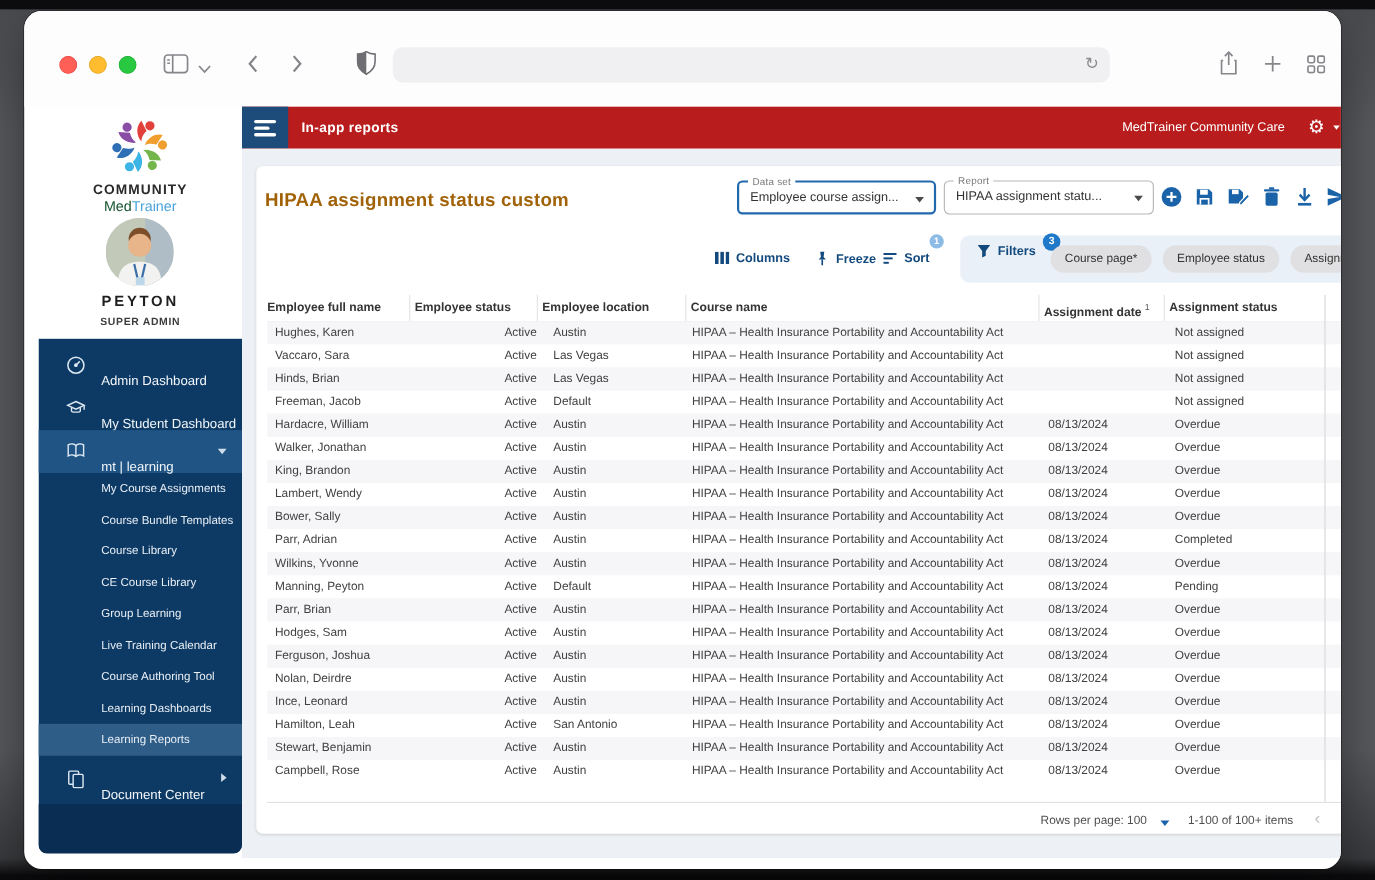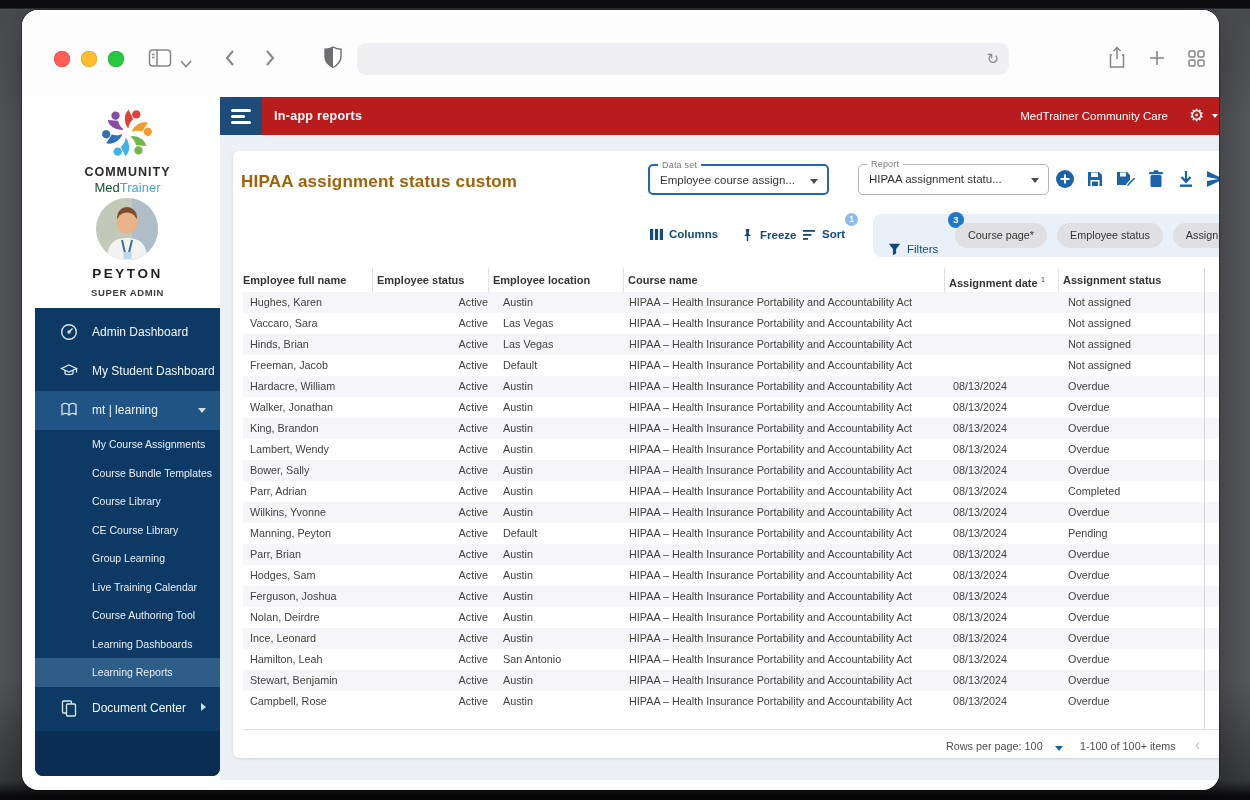--- a/index.html
+++ b/index.html
@@ -21,21 +21,21 @@
   .side-white{position:absolute;left:0;top:0;width:100%;height:211px;background:#fff;text-align:center;}
   .brand1{position:absolute;top:68px;width:100%;font-size:12.5px;font-weight:bold;letter-spacing:1px;color:#2a2a2a;}
   .brand2{position:absolute;top:83px;width:100%;font-size:13px;}
   .brand2 .med{color:#14532d;font-weight:normal;}
   .brand2 .trainer{color:#4aa3dc;}
   .avatar{position:absolute;left:61px;top:101px;width:62px;height:62px;border-radius:50%;overflow:hidden;}
   .uname{position:absolute;top:169px;width:100%;font-size:13.5px;font-weight:bold;letter-spacing:2.5px;color:#1e1e1e;}
   .urole{position:absolute;top:190px;width:100%;font-size:9.5px;font-weight:bold;letter-spacing:.6px;color:#3d3d3d;}
   .side-nav{position:absolute;left:0;top:211px;width:100%;height:468px;background:#0d3a64;}
   .nav-item{position:absolute;left:0;width:100%;height:39px;color:#f2f6fa;font-size:12px;cursor:default;}
-  .nav-item .lbl{position:absolute;left:57px;top:12px;white-space:nowrap;}
+  .nav-item .lbl{position:absolute;left:57px;top:26px;white-space:nowrap;}
   .nav-item .nicon{position:absolute;left:25px;top:10px;width:18px;height:18px;color:#dce7f2;}
   .nav-item.active{background:#1f5484;}
   .caret-down{position:absolute;right:14px;top:17px;width:0;height:0;border-left:4px solid transparent;border-right:4px solid transparent;border-top:5px solid #cfdcea;}
   .caret-right{position:absolute;right:14px;top:14px;width:0;height:0;border-top:4px solid transparent;border-bottom:4px solid transparent;border-left:5px solid #cfdcea;}
   .subitem{position:relative;height:28.5px;line-height:28.5px;padding-left:57px;font-size:10.5px;color:#e8eef5;white-space:nowrap;}
   .subitem.active{background:#2e5d88;}
   .subwrap{position:absolute;left:0;top:122px;width:100%;}
   .doc-center{top:381px;}
   .side-foot{position:absolute;left:0;bottom:0;width:100%;height:45px;background:#0a2e53;}
   
@@ -48,30 +48,30 @@
   .gear{position:absolute;left:969px;top:8px;color:#fff;font-size:17px;}
   .gear-caret{position:absolute;left:992px;top:17px;width:0;height:0;border-left:3.5px solid transparent;border-right:3.5px solid transparent;border-top:4.5px solid #fff;}
   .content{position:absolute;left:198px;top:125px;width:1005px;height:645px;background:#edf0f4;}
   .card{position:absolute;left:211px;top:141px;width:1012px;height:607px;background:#fff;border-radius:6px;box-shadow:0 1px 3px rgba(0,0,0,.12);}
   .rpt-title{position:absolute;left:8px;top:21px;font-size:17px;font-weight:bold;color:#a16207;letter-spacing:.2px;}
   
   .sel{position:absolute;top:13px;height:31px;border-radius:5px;background:#fff;box-sizing:border-box;}
   .sel .flabel{position:absolute;left:8px;top:-6px;background:#fff;padding:0 4px;font-size:9px;color:#7a7a7a;letter-spacing:.2px;}
   .sel .val{position:absolute;left:10px;top:8px;font-size:11.5px;color:#333;white-space:nowrap;}
   .sel .scaret{position:absolute;right:9px;top:13px;width:0;height:0;border-left:4px solid transparent;border-right:4px solid transparent;border-top:5px solid #4a4a4a;}
-  .sel.blue{left:415px;width:181px;border:2px solid #2268ad;}
+  .sel.blue{left:437px;width:181px;border:2px solid #2268ad;}
   .sel.gray{left:625px;width:191px;border:1px solid #b5b5b8;}
   
   .act{position:absolute;top:18px;width:20px;height:20px;color:#1b63a8;}
   
   .tbtn{position:absolute;top:77px;height:18px;color:#134a7d;font-size:11.5px;font-weight:bold;}
   .tbtn svg{vertical-align:-3px;margin-right:6px;}
   .badge-sort{position:absolute;left:612px;top:62px;width:13px;height:13px;border-radius:50%;background:#8cbbe6;color:#fff;font-size:8.5px;font-weight:bold;text-align:center;line-height:13px;}
   .filterbox{position:absolute;left:640px;top:63px;width:372px;height:43px;background:#e9f0f8;border-radius:8px;}
-  .filterbox .fbtn{position:absolute;left:15px;top:29px;color:#134a7d;font-size:11.5px;font-weight:normal;}
+  .filterbox .fbtn{position:absolute;left:15px;top:8px;color:#134a7d;font-size:11.5px;font-weight:bold;}
   .filterbox .fbtn svg{vertical-align:-3px;margin-right:6px;}
   .badge-filters{position:absolute;left:75px;top:-2px;width:16px;height:16px;border-radius:50%;background:#2079c8;color:#fff;font-size:9.5px;font-weight:bold;text-align:center;line-height:16px;}
   .chips{position:absolute;left:82px;top:9px;display:flex;gap:10px;}
   .chip{height:25px;line-height:25px;padding:0 13px;background:#e0e0e2;border-radius:13px;font-size:10.8px;color:#333;white-space:nowrap;}
   
   .thead{position:absolute;left:10px;top:117px;width:991px;height:24px;display:flex;border-bottom:1px solid #dcdcde;font-size:11px;font-weight:bold;color:#343434;}
   .thead .c{box-sizing:border-box;line-height:24px;white-space:nowrap;overflow:hidden;padding-left:4px;}
   .thead .c0{padding-left:0;}
   .thead .c:not(.c0){border-left:1px solid #e3e3e5;}
   .c0{width:129px;}.c1{width:116px;}.c2{width:135px;}.c3{width:321px;}.c4{width:114px;}.c5{width:176px;}

